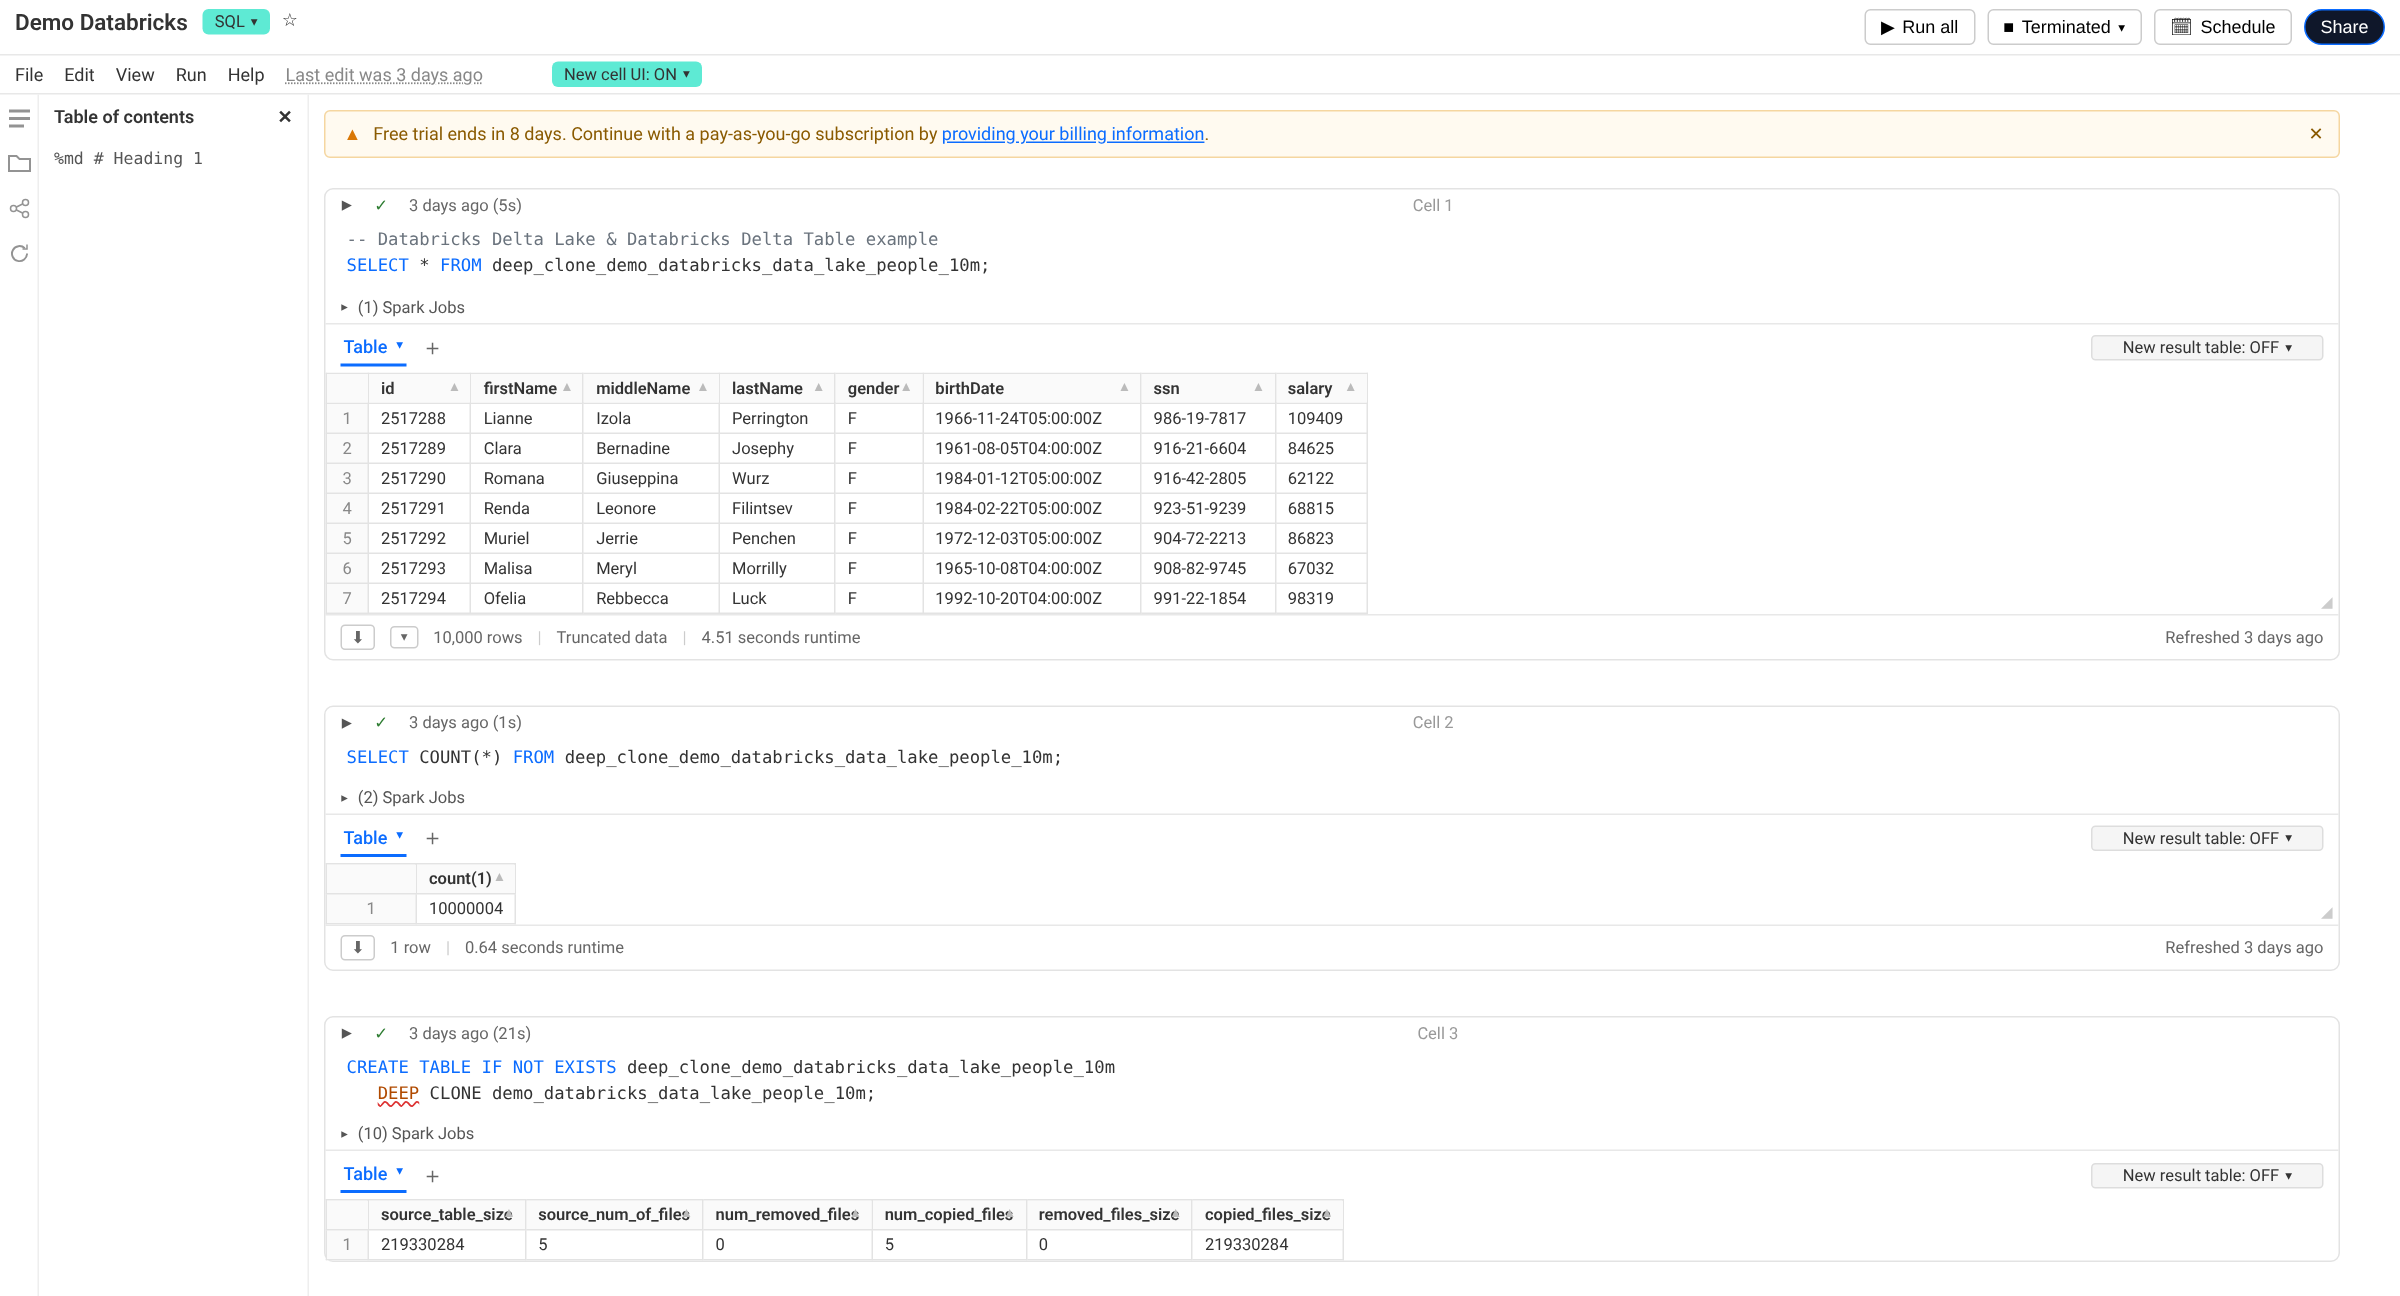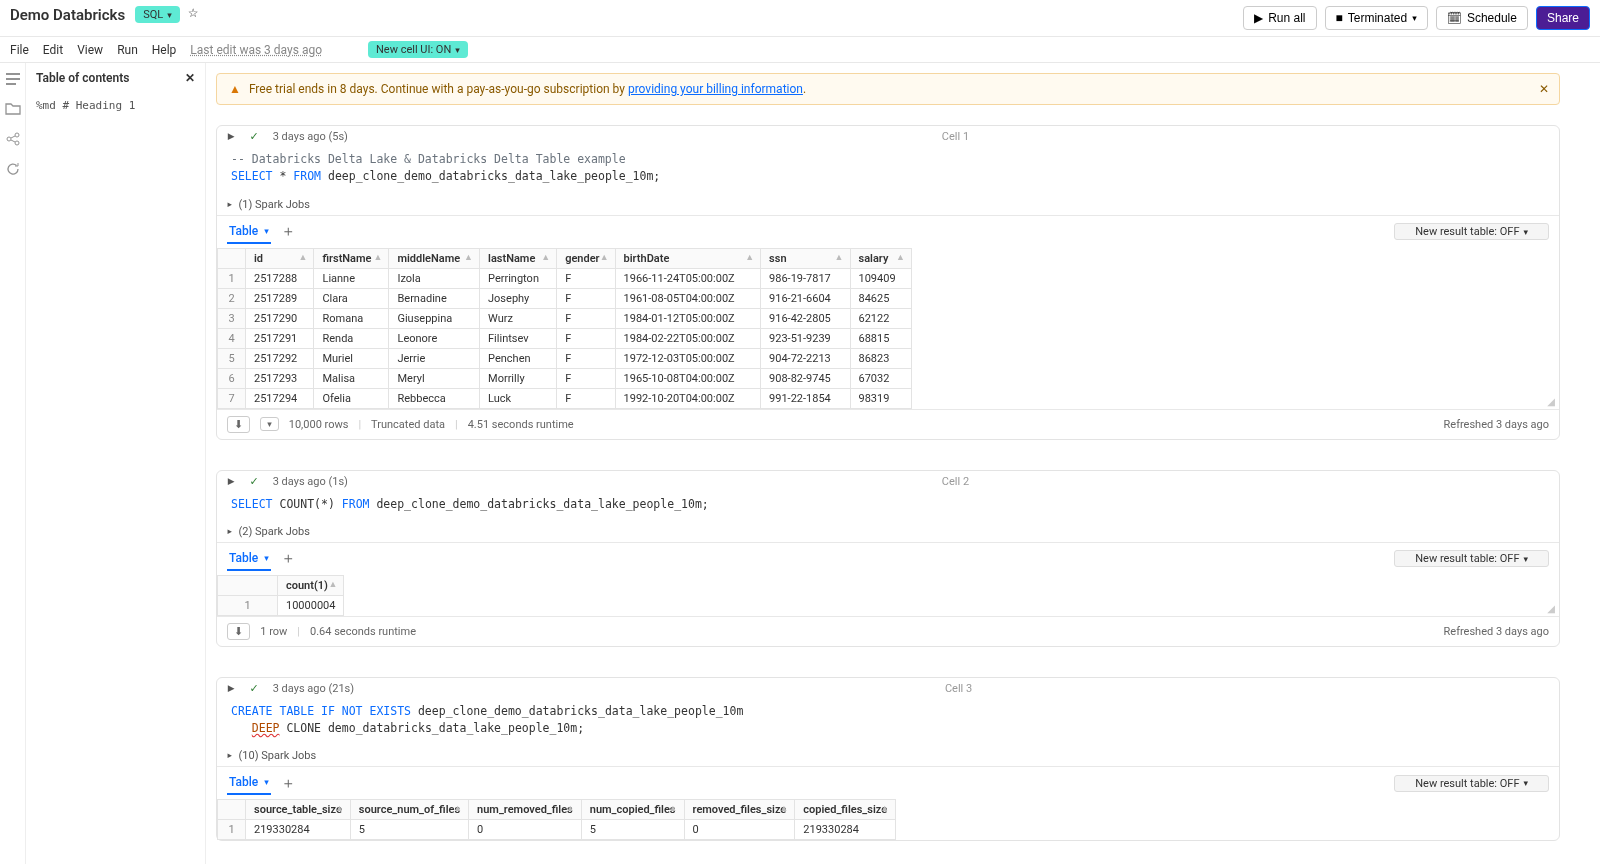--- a/index.html
+++ b/index.html
@@ -3,21 +3,21 @@
 <meta charset="utf-8">
 <style>
 * { box-sizing: border-box; margin: 0; padding: 0; }
 body { font-family: -apple-system, BlinkMacSystemFont, "Segoe UI", Roboto, sans-serif; font-size: 12px; color: #333; background: #fff; }
 .topbar { display: flex; align-items: flex-start; padding: 6px 10px; border-bottom: 1px solid #e8e8e8; }
 .notebook-title { font-size: 15px; font-weight: 600; margin-right: 10px; }
 .lang-pill { background: #5eead4; border-radius: 4px; padding: 2px 8px; font-size: 11px; margin-right: 8px; display: inline-flex; align-items: center; gap:4px; cursor:pointer; }
 .star-icon { cursor: pointer; }
 .topbar-right { margin-left: auto; display: flex; gap: 8px; align-items: center; }
 .btn { border: 1px solid #ccc; background: #fff; padding: 4px 10px; border-radius: 4px; font-size: 12px; cursor: pointer; display: inline-flex; align-items: center; gap: 5px; }
-.btn-primary { background: #4c1d95; color: #fff; border-color: #0b6cff; }
+.btn-primary { background: #0f172a; color: #fff; border-color: #0b6cff; border-radius: 12px; }
 .menubar { display: flex; align-items: center; padding: 4px 10px; gap: 14px; border-bottom: 1px solid #e8e8e8; font-size: 12px; }
 .menubar .menu-item { cursor: pointer; }
 .menubar .last-edit { color: #888; text-decoration: underline dotted; }
 .menubar .toggle-pill { background: #5eead4; border-radius: 4px; padding: 2px 8px; font-size: 11px; cursor:pointer; display:inline-flex; align-items:center; gap:4px; }
 .main { display: flex; height: calc(100vh - 56px); }
 .rail { width: 26px; border-right: 1px solid #eee; display: flex; flex-direction: column; align-items: center; padding-top: 8px; gap: 14px; }
 .rail-icon { width: 16px; height: 16px; cursor: pointer; opacity: 0.7; }
 .toc { width: 180px; border-right: 1px solid #eee; padding: 8px 10px; }
 .toc-header { display: flex; justify-content: space-between; align-items: center; font-weight: 600; font-size: 12px; }
 .toc-close { cursor: pointer; }
@@ -32,21 +32,21 @@
 .cell-handlebar { display: flex; align-items: center; padding: 4px 10px; font-size: 11px; color: #666; gap: 14px; }
 .cell-handlebar .play-icon { cursor: pointer; color: #555; }
 .cell-handlebar .check { color: #2e7d32; }
 .cell-handlebar .cell-name { margin-left: auto; margin-right: auto; color: #999; }
 .code { font-family: ui-monospace, Menlo, Consolas, monospace; font-size: 11.5px; padding: 4px 14px 8px 14px; white-space: pre; line-height: 1.5; }
 .sql-kw { color: #0b6cff; }
 .sql-kw2 { color: #b04a00; }
 .sql-comment { color: #6a737d; }
 .jobs-row { display: flex; align-items: center; gap: 6px; padding: 4px 10px; font-size: 11px; color: #555; cursor: pointer; }
 .tab-strip { display: flex; align-items: center; border-top: 1px solid #e8e8e8; padding: 4px 10px; gap: 10px; }
-.tab-strip .tab { color: #0b6cff; font-weight: 500; border-bottom: 2px solid #0b6cff; padding: 4px 2px; font-size: 12px; display:inline-flex; align-items:center; gap:6px; cursor:pointer;}
+.tab-strip .tab { color: #0b6cff; font-weight: 500; border-bottom: 2px solid #0b6cff; padding: 4px 2px; font-size: 12px; display:inline-flex; gap:6px; cursor:pointer;}
 .tab-strip .plus { cursor: pointer; color: #666; font-size: 15px; }
 .tab-strip .new-result { margin-left: auto; font-size: 11px; background: #f5f5f5; border: 1px solid #ddd; border-radius: 3px; padding: 1px 20px; cursor:pointer; display:inline-flex; gap:4px; align-items:center;}
 table.data { width: 100%; border-collapse: collapse; font-size: 11px; }
 table.data th, table.data td { border: 1px solid #e3e3e3; padding: 3px 8px; text-align: left; white-space: nowrap; }
 table.data th { background: #fafafa; font-weight: 600; position: relative; }
 table.data th .sort { position: absolute; right: 6px; color: #bbb; font-size: 9px; }
 table.data td.row-num { background: #fafafa; color: #888; text-align: center; width: 28px; }
 .tbl-wrap { overflow-x: auto; position: relative; }
 .tbl-wrap.narrow td, .tbl-wrap.narrow th { min-width: 60px; }
 .cell-footer { display: flex; align-items: center; gap: 10px; padding: 6px 10px; border-top: 1px solid #e8e8e8; font-size: 11px; color: #666; }

